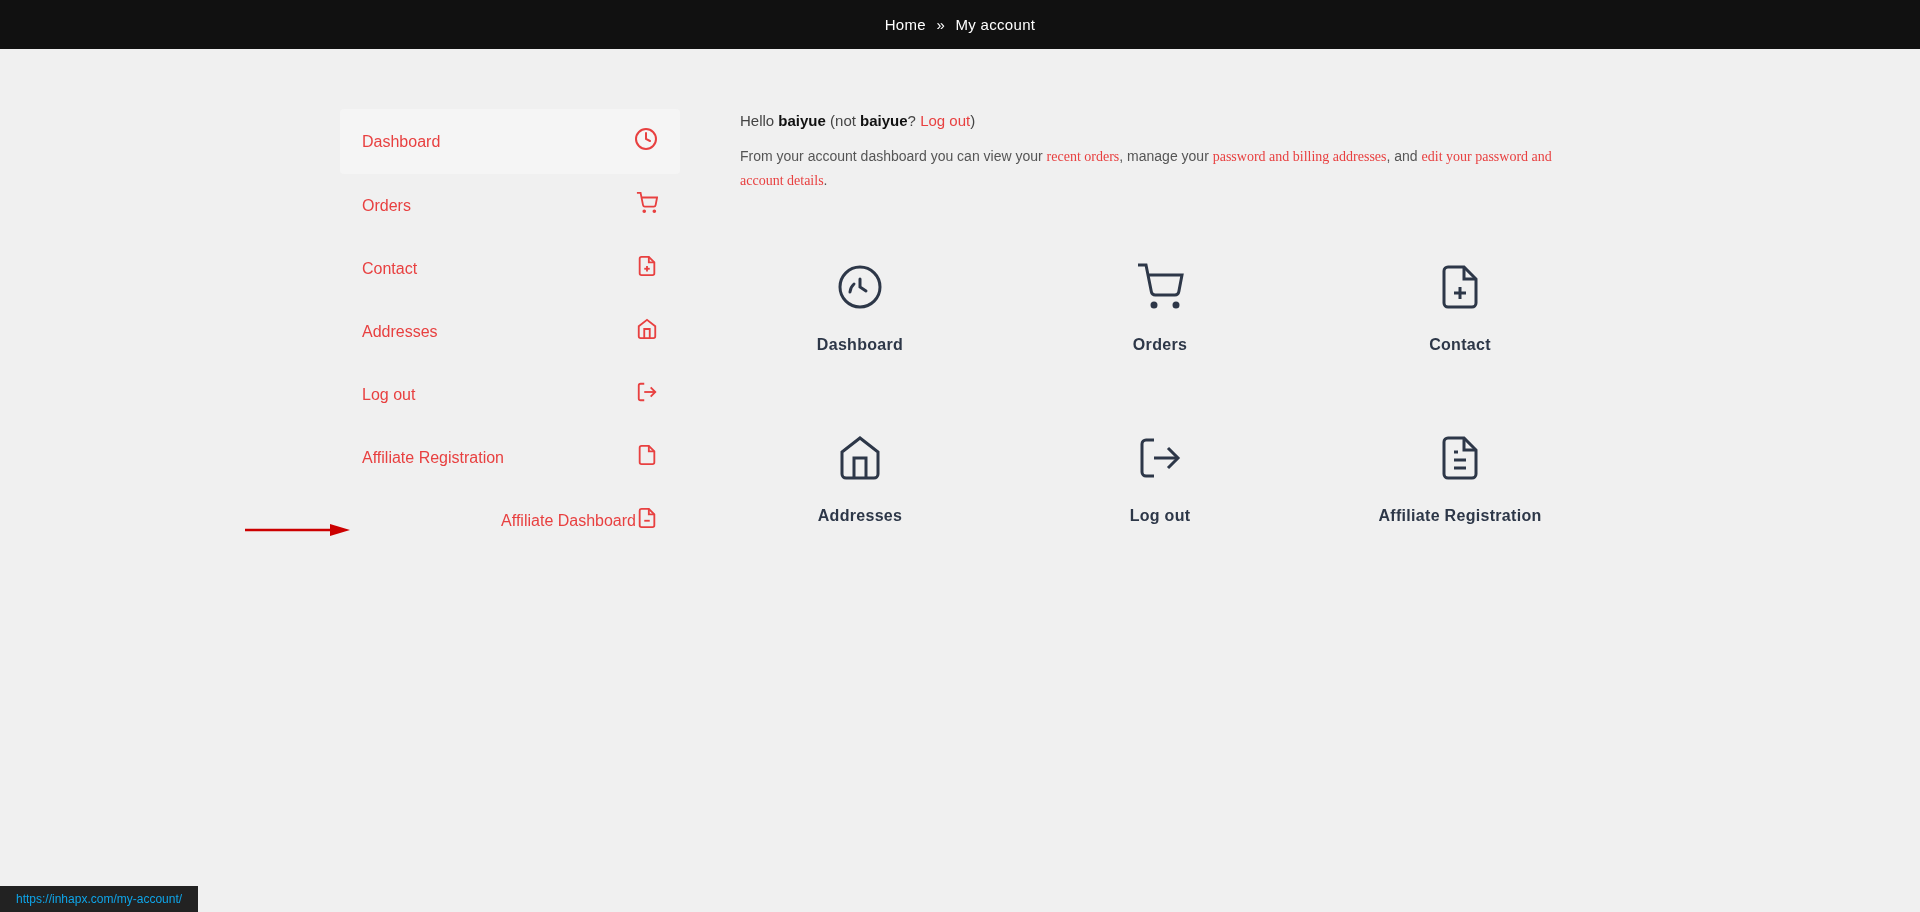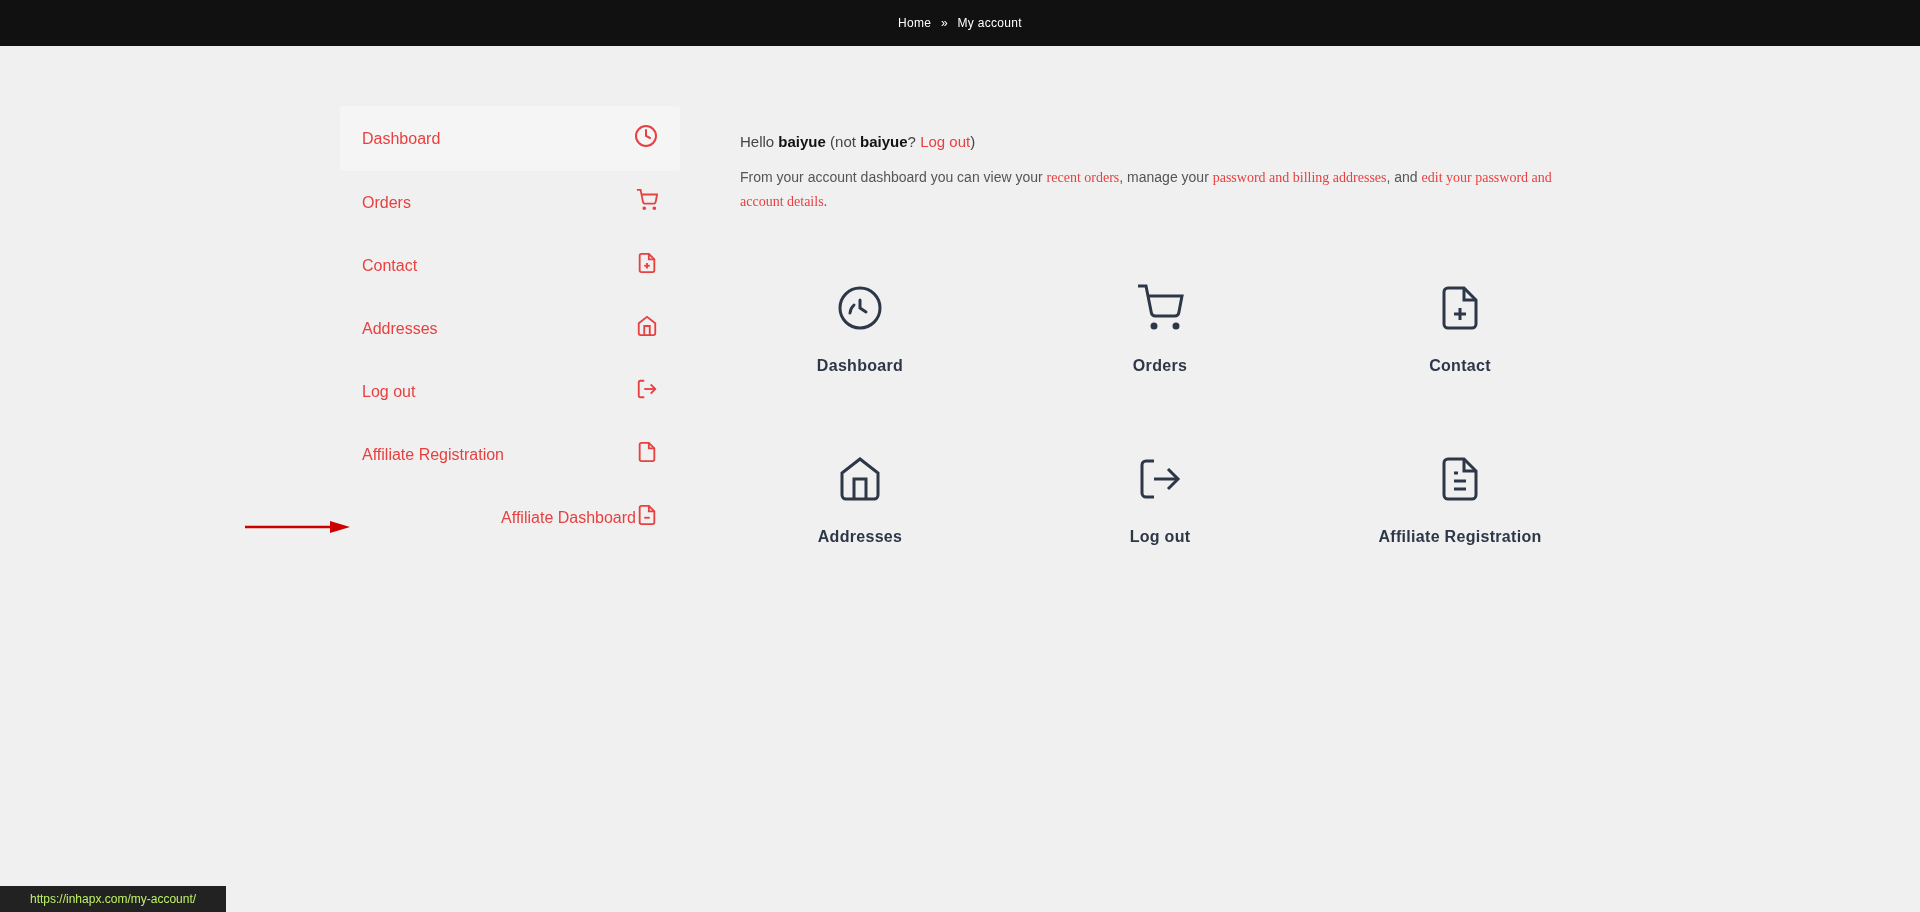--- a/index.html
+++ b/index.html
@@ -9,21 +9,21 @@
       min-height: 912px;
       overflow-x: hidden;
     }
 
     
     .top-nav {
       background: #111;
       color: #fff;
       text-align: center;
       padding: 16px 0;
-      font-size: 12px;
+      font-size: 15px;
       letter-spacing: 0.3px;
     }
     .top-nav .separator {
       margin: 0 6px;
     }
 
     
     .page-wrapper {
       max-width: 1400px;
       margin: 0 auto;
@@ -65,21 +65,20 @@
 
     
     .arrow-annotation {
       position: relative;
       justify-content: flex-end;
     }
 
     
     .main-content {
       flex: 1;
-      margin-top: 24px;
     }
 
     .greeting {
       font-size: 15px;
       color: #444;
       margin-bottom: 12px;
       line-height: 1.6;
     }
     .greeting strong {
       font-weight: 700;
@@ -130,22 +129,22 @@
       color: #2d3748;
       letter-spacing: 0.3px;
     }
 
     
     .status-bar {
       position: fixed;
       bottom: 0;
       left: 0;
       background: #222;
-      color: #bef264;
-      padding: 6px 30px;
+      color: #0ea5e9;
+      padding: 6px 16px;
       font-size: 12px;
     }
 
     
     ::-webkit-scrollbar { width: 10px; }
     ::-webkit-scrollbar-track { background: #e0e0e0; }
     ::-webkit-scrollbar-thumb { background: #aaa; }
   </style>
 </head>
 <body>

